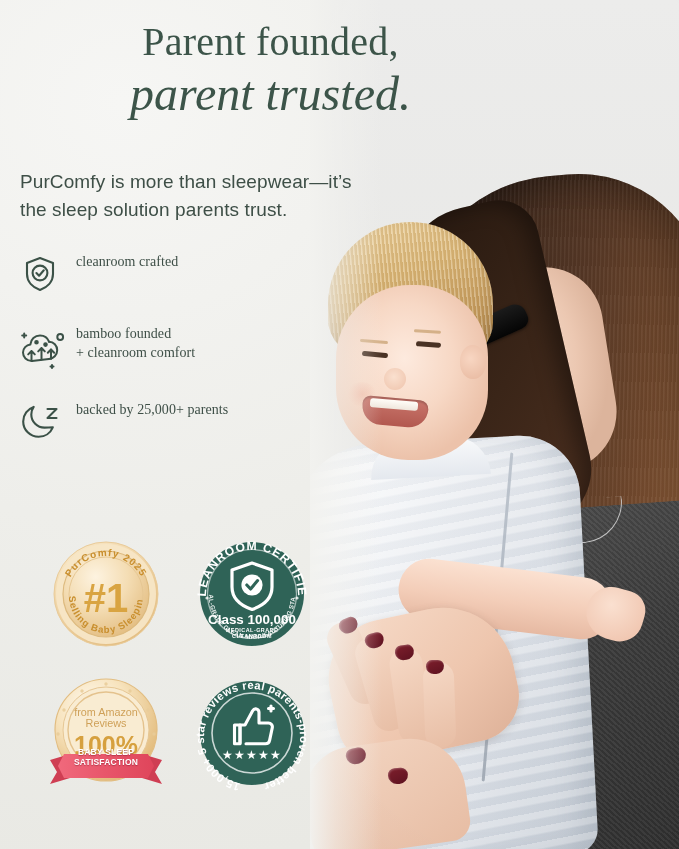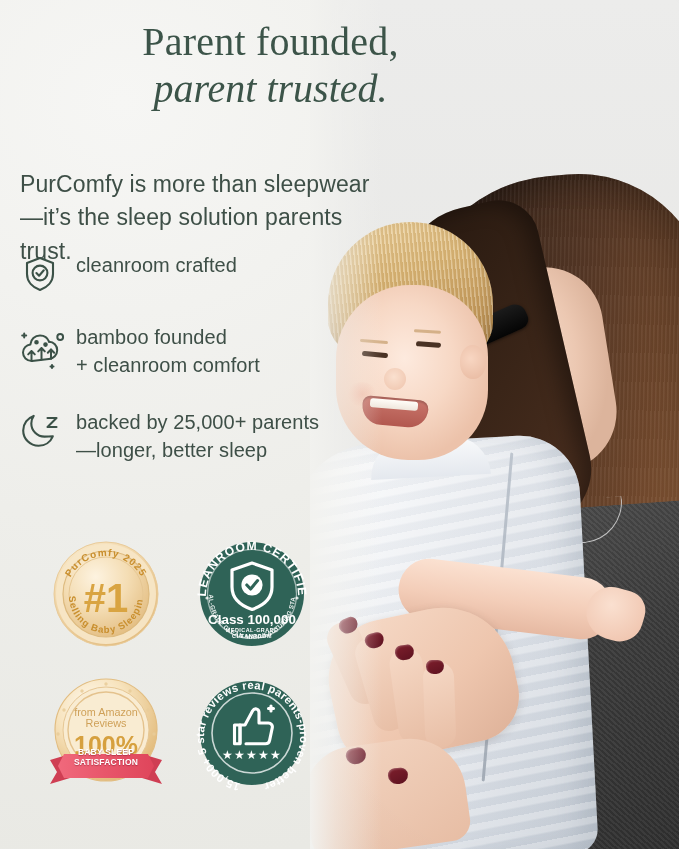--- a/index.html
+++ b/index.html
@@ -217,32 +217,32 @@
     background:radial-gradient(130% 100% at 55% 45%,rgba(0,0,0,0) 55%,rgba(0,0,0,.07) 100%);
   }
 
   
   .headline{
     position:absolute;left:0;top:20px;width:541px;text-align:center;
     font-family:"Liberation Serif", serif;
     color:#3c5449;line-height:1.12;
   }
   .hl1{display:block;font-size:40px;letter-spacing:.2px;}
-  .hl2{display:block;font-size:40px;font-style:italic;margin-top:2px;}
+  .hl2{display:block;font-size:48px;font-style:italic;margin-top:2px;}
 
   .lede{
     position:absolute;left:20px;top:168px;width:360px;
-    font-size:23px;line-height:1.45;color:#3e4f47;
+    font-size:19px;line-height:1.45;color:#3e4f47;
     letter-spacing:.1px;
   }
 
   .features{position:absolute;left:20px;top:252px;width:330px;}
   .feature{display:flex;align-items:flex-start;margin-bottom:30px;}
   .f-icon{width:56px;flex:0 0 56px;display:flex;align-items:center;justify-content:flex-start;padding-top:2px;}
-  .f-text{font-size:20px;line-height:1.38;color:#3e4f47;letter-spacing:.05px;}
+  .f-text{font-size:14px;line-height:1.38;color:#3e4f47;letter-spacing:.05px;font-family:Liberation Serif, serif;}
 
   
   .badges{position:absolute;left:44px;top:534px;width:270px;}
   .badge-row{display:flex;gap:22px;margin-bottom:22px;}
   .badge{width:124px;height:118px;position:relative;}
 
   .ribbon-text{
     position:absolute;left:50%;top:74px;transform:translateX(-50%);
     width:118px;text-align:center;color:#fff;
     font-size:8.5px;font-weight:bold;line-height:1.15;
@@ -353,21 +353,20 @@
 
     <div class="feature">
       <div class="f-icon">
         <svg width="44" height="40" viewBox="0 0 44 40" fill="none" stroke="#3b5147" stroke-width="2.1" stroke-linecap="round" stroke-linejoin="round">
           <path d="M24.5 25.6 C17.2 25.6 11.3 19.7 11.3 12.4 C11.3 9.6 12.2 7 13.7 4.9 C7.6 6.9 3.2 12.6 3.2 19.4 C3.2 27.9 10.1 34.8 18.6 34.8 C25 34.8 30.5 30.9 32.8 25.3 C30.4 25.3 26.8 25.6 24.5 25.6 Z"></path>
           <path d="M27.5 7 L36.5 7 L27.5 16 L36.5 16"></path>
         </svg>
       </div>
       <div class="f-text">
         <span>backed by 25,000+ parents</span><br>
-        <span>—longer, better sleep</span>
       </div>
     </div>
   </div>
 
   <div class="badges">
 
     <div class="badge-row">
 
       <div class="badge">
         <svg width="124" height="118" viewBox="0 0 124 118">

